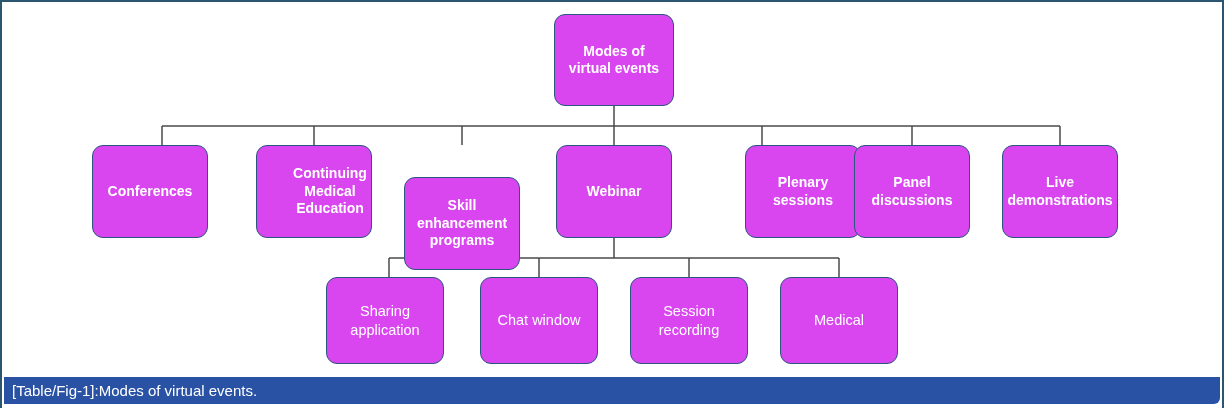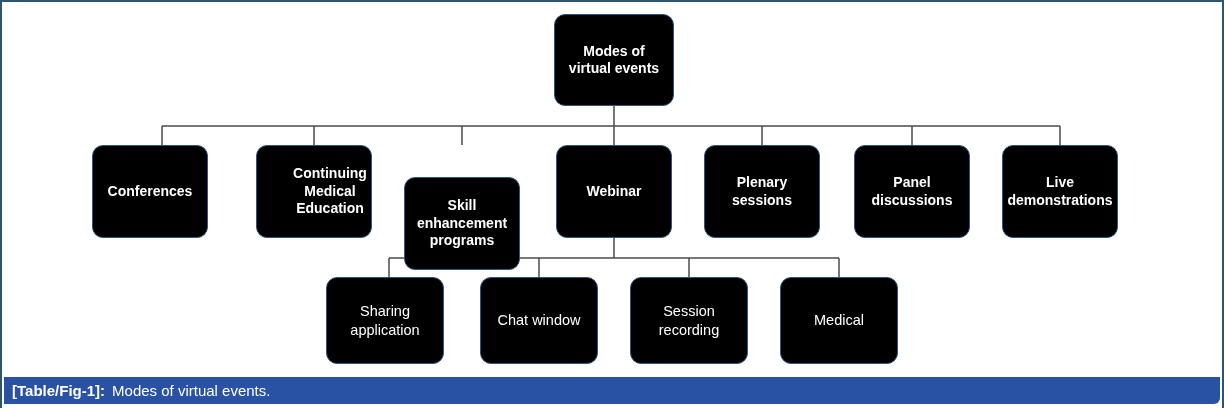--- a/index.html
+++ b/index.html
@@ -19,21 +19,21 @@
   .connectors {
     position: absolute;
     left: 0; top: 0;
     width: 1224px; height: 408px;
     pointer-events: none;
   }
 
   .node {
     position: absolute;
     box-sizing: border-box;
-    background: #000000;
+    background: #d946ef;
     border: 1px solid #2a567f;
     border-radius: 11px;
     color: #ffffff;
     display: flex;
     align-items: center;
     justify-content: center;
     text-align: center;
     white-space: pre-line;
     font-size: 14px;
     font-weight: 700;
@@ -43,21 +43,21 @@
   .node.light { font-weight: 400; font-size: 14.5px; }
 
   
   .n-root      { left: 552px; top: 12px;  width: 120px; height: 92px; }
   
   .row1        { top: 143px; height: 93px; width: 116px; }
   .n-conf      { left: 90px; }
   .n-cme       { left: 254px; padding-left: 36px; }
   .n-skill     { left: 402px; margin-top: 32px; }
   .n-webinar   { left: 554px; }
-  .n-plenary   { left: 702px; }
+  .n-plenary   { left: 743px; }
   .n-panel     { left: 852px; }
   .n-live      { left: 1000px; }
   
   .row2        { top: 275px; height: 87px; width: 118px; }
   .n-sharing   { left: 324px; }
   .n-chat      { left: 478px; }
   .n-session   { left: 628px; }
   .n-survey    { left: 778px; }
 
   .caption-bar {
@@ -67,21 +67,21 @@
     bottom: 4px;
     height: 27px;
     background: #2a52a4;
     border-radius: 0 0 6px 0;
     color: #ffffff;
     display: flex;
     align-items: center;
     padding-left: 8px;
     font-size: 15px;
   }
-  .caption-bar .cap-label { font-weight: 700; margin-right: 7px; }
+  .caption-bar .cap-label { font-weight: 400; }
 </style>
 </head>
 <body>
 
 <div class="frame">
 
   <svg class="connectors" viewBox="0 0 1224 408" xmlns="http://www.w3.org/2000/svg">
     <g stroke="#4a4a4a" stroke-width="1.5" fill="none">
 
       <path d="M612,104 V124"></path>

